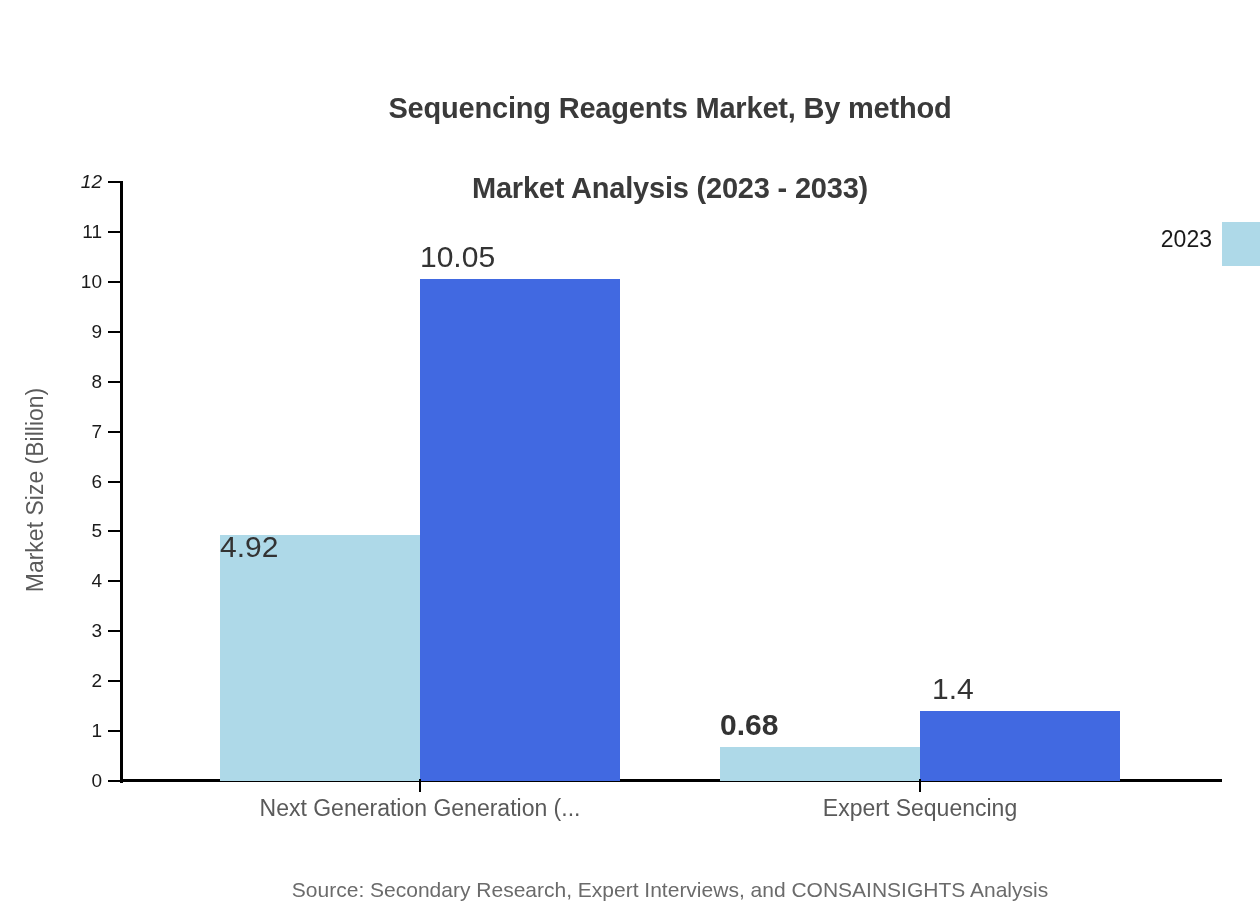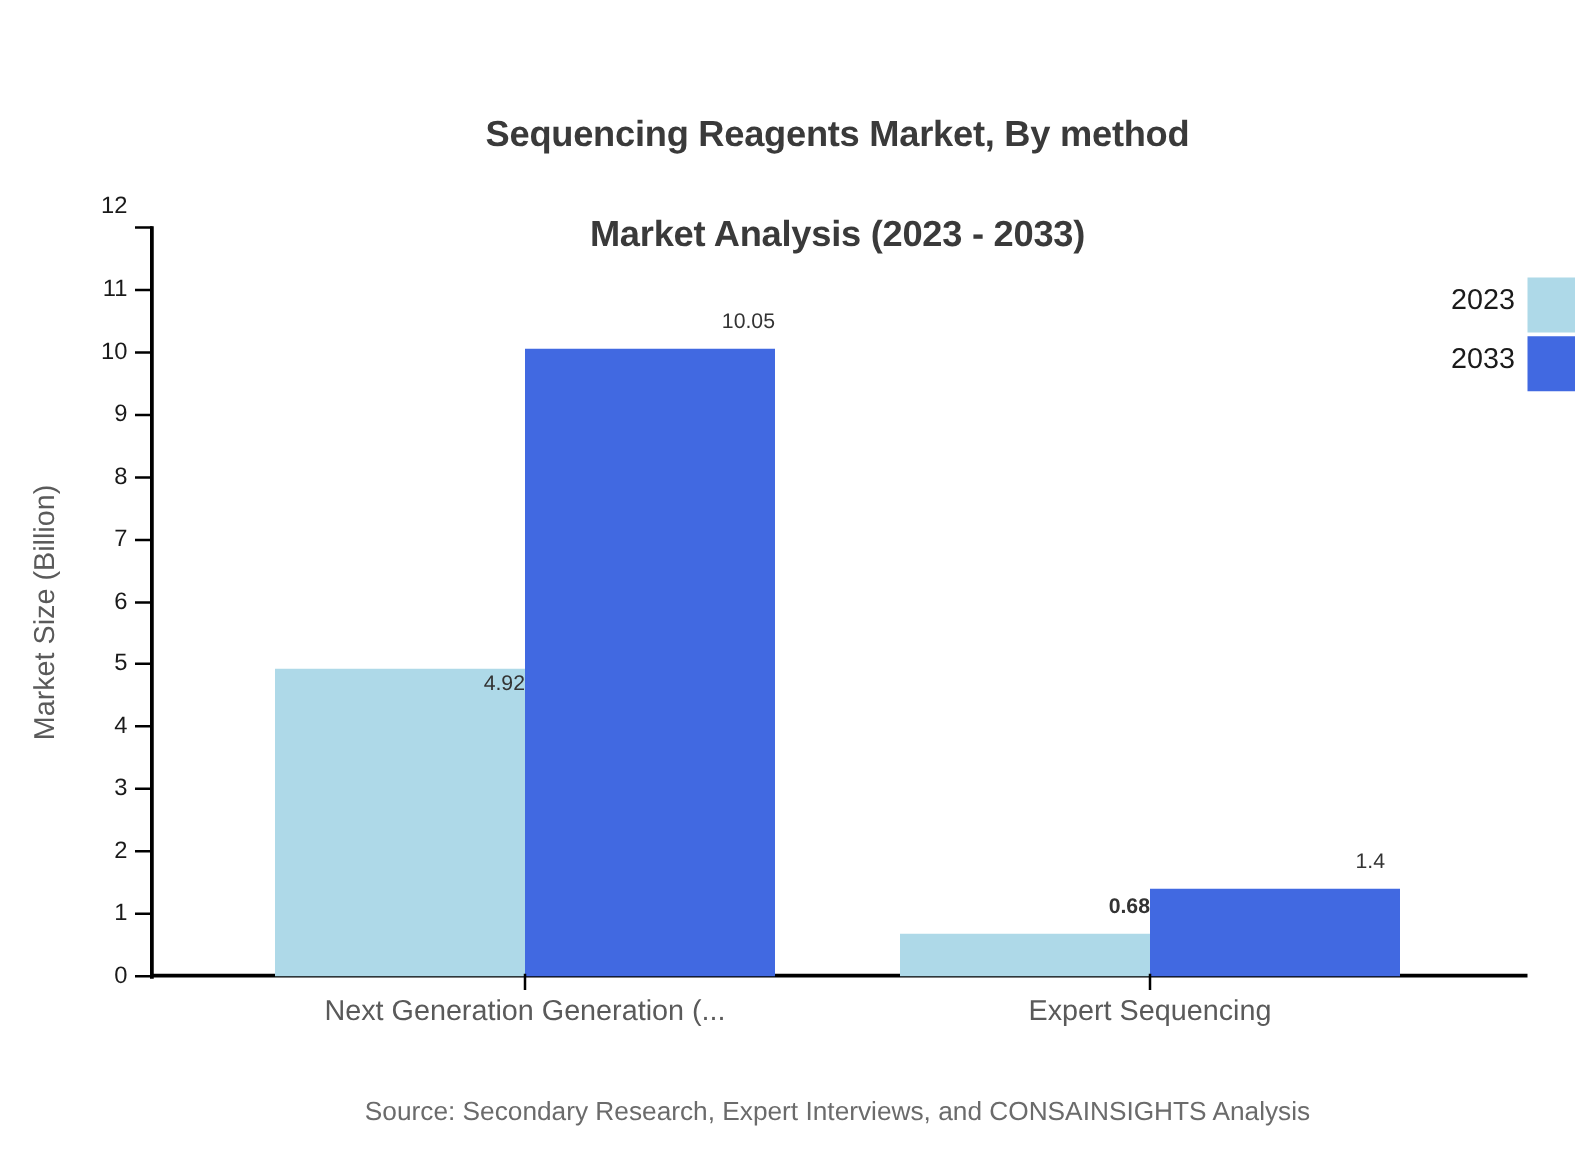--- a/index.html
+++ b/index.html
@@ -112,22 +112,22 @@
     line-height: 26px;
   }
 
   
   .bar {
     position: absolute;
     bottom: 139px; 
   }
   .bar-label {
     position: absolute;
-    text-align: right;
-    font-size: 17px;
+    text-align: left;
+    font-size: 30px;
     color: #333333;
     line-height: 28px;
     white-space: nowrap;
   }
 
   
   .legend {
     position: absolute;
     left: 1100px;
     top: 216px;
@@ -228,49 +228,45 @@
       </div>
       <div class="ytick" style="top: 280.833px;"></div>
       <div class="ytick-label-wrap" style="top: 271.833px;">
         <span class="ytick-label">10</span>
       </div>
       <div class="ytick" style="top: 230.917px;"></div>
       <div class="ytick-label-wrap" style="top: 221.917px;">
         <span class="ytick-label">11</span>
       </div>
       <div class="ytick" style="top: 181px;"></div>
-      <div class="ytick-label-wrap" style="top: 155px;">
+      <div class="ytick-label-wrap" style="top: 172px; font-style: italic;">
         <span class="ytick-label">12</span>
       </div>
     </div>
 
   <div id="bars">
       <div class="bar" style="left: 220px; width: 200px; height: 245.59px; background: rgb(174, 217, 232);"></div>
       <div class="bar-label" style="left: 220px; width: 200px; top: 499.41px; margin-top: 34px;">4.92</div>
       <div class="bar" style="left: 420px; width: 200px; height: 501.663px; background: rgb(65, 105, 225);"></div>
       <div class="bar-label" style="left: 420px; width: 200px; top: 243.337px;">10.05</div>
       <div class="bar" style="left: 720px; width: 200px; height: 33.9433px; background: rgb(174, 217, 232);"></div>
       <div class="bar-label" style="left: 720px; width: 200px; top: 711.057px; font-weight: bold;">0.68</div>
       <div class="bar" style="left: 920px; width: 200px; height: 69.8833px; background: rgb(65, 105, 225);"></div>
-      <div class="bar-label" style="left: 908px; width: 200px; top: 675.117px;">1.4</div>
+      <div class="bar-label" style="left: 932px; width: 200px; top: 675.117px;">1.4</div>
     </div>
 
   <div id="xticks">
       <div class="xtick" style="left: 419px;"></div>
       <div class="xtick-label" style="left: 120px; width: 600px;">Next Generation Generation (...</div>
       <div class="xtick" style="left: 919px;"></div>
       <div class="xtick-label" style="left: 620px; width: 600px;">Expert Sequencing</div>
     </div>
 
   <div class="legend">
     <div class="legend-row" style="top:0px;">
       <span class="legend-label">2023</span>
       <span class="legend-swatch" id="swatch-0" style="background: rgb(174, 217, 232);"></span>
     </div>
-    <div class="legend-row" style="top:47px;">
-      <span class="legend-label">2033</span>
-      <span class="legend-swatch" id="swatch-1" style="background: rgb(65, 105, 225);"></span>
-    </div>
   </div>
 
   <div class="source-note">Source: Secondary Research, Expert Interviews, and CONSAINSIGHTS Analysis</div>
 
 </div>
 
 </body></html>

